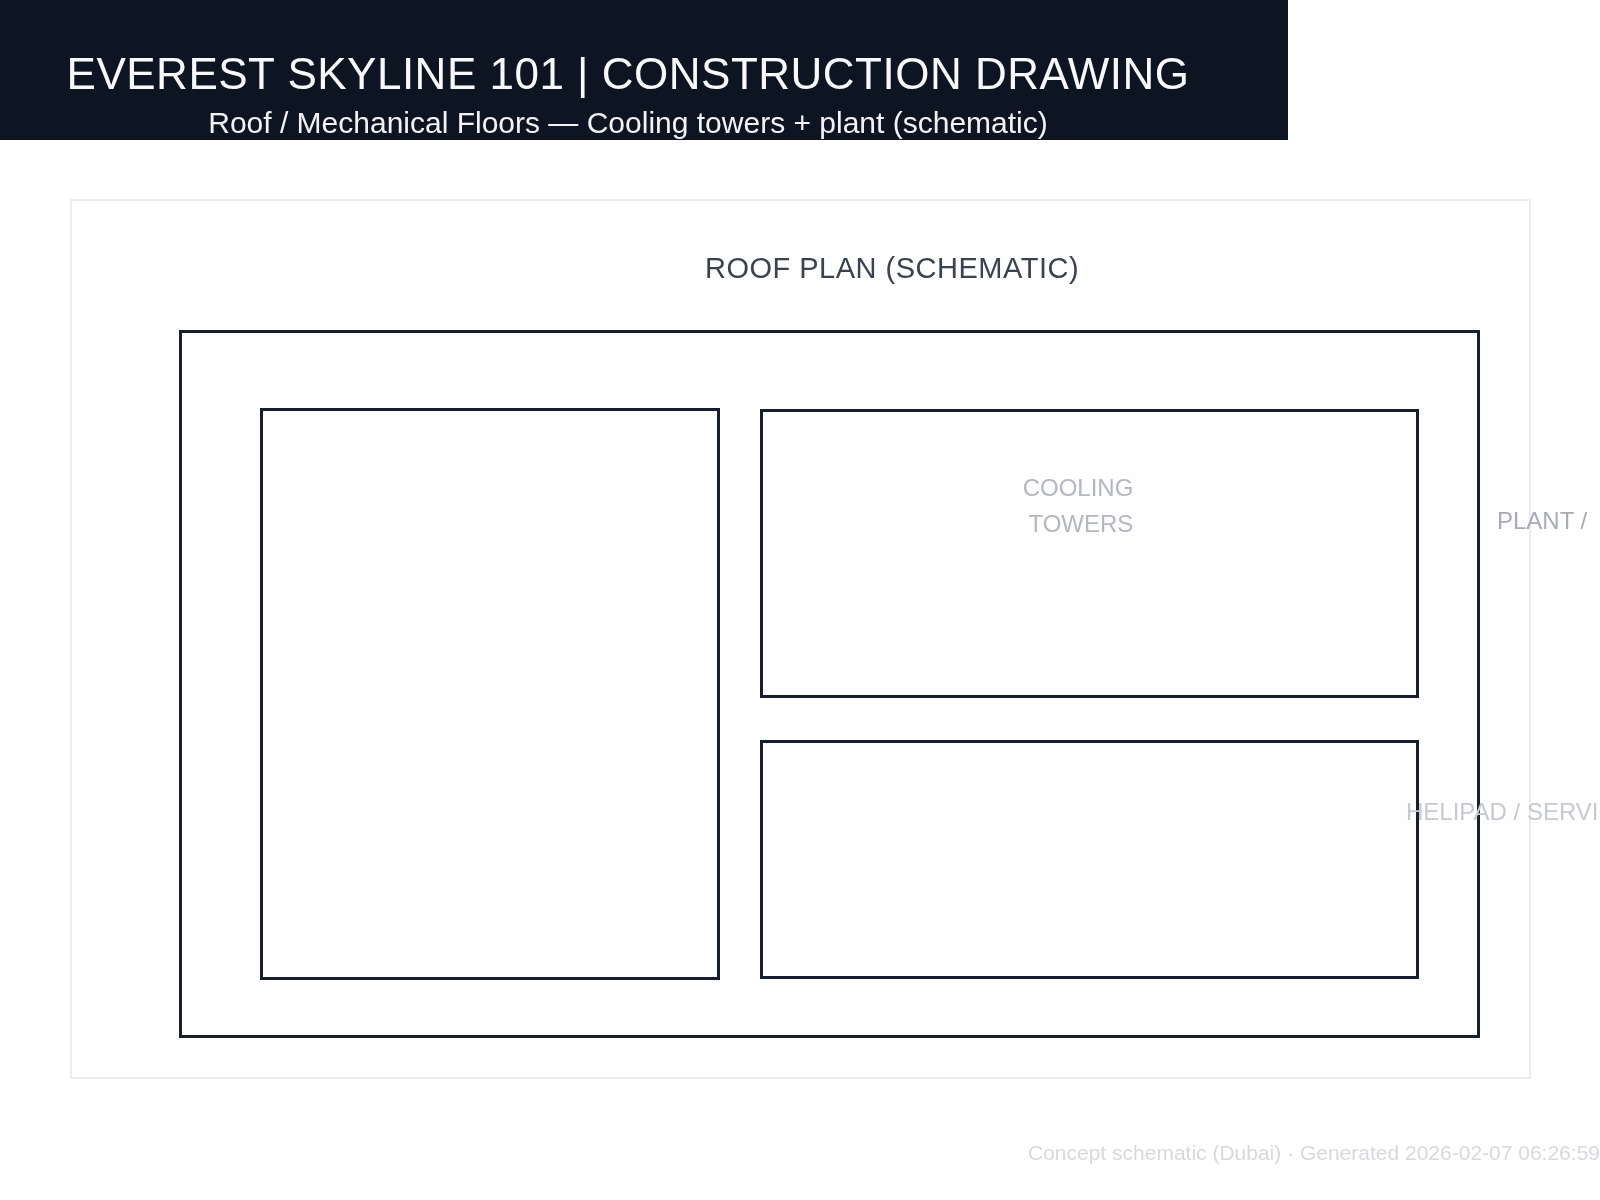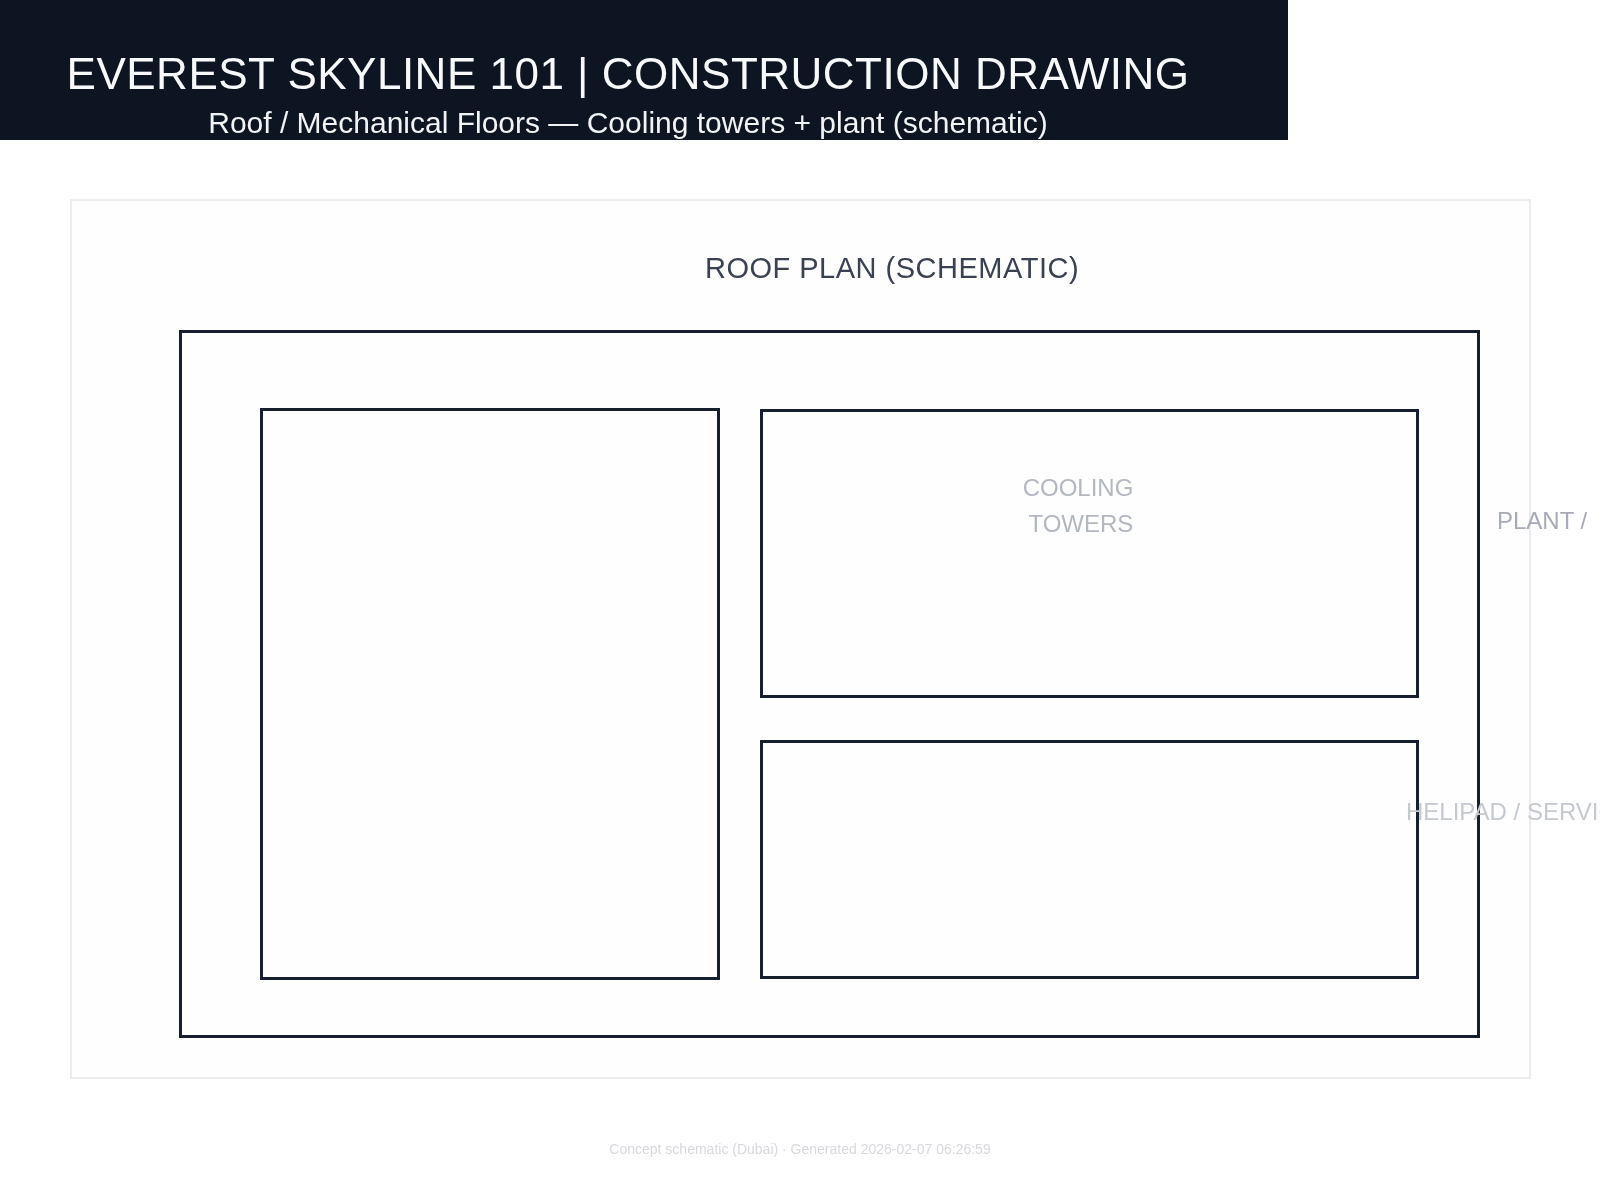--- a/index.html
+++ b/index.html
@@ -108,23 +108,23 @@
   .lbl-helipad {
     left: 1406px; top: 798px;
     color: #c5c9d0;
   }
 
   
   .footer-caption {
     position: absolute;
     left: 0; top: 1141px;
     width: 100%;
-    text-align: center;
+    text-align: right;
     color: #d7d9dd;
-    font-size: 14px;
+    font-size: 21px;
     font-weight: 400;
     white-space: nowrap;
   }
 </style>
 </head>
 <body>
 
 <header class="hdr">
   <div class="hdr-title">EVEREST SKYLINE 101 | CONSTRUCTION DRAWING</div>
   <div class="hdr-subtitle">Roof / Mechanical Floors — Cooling towers + plant (schematic)</div>

